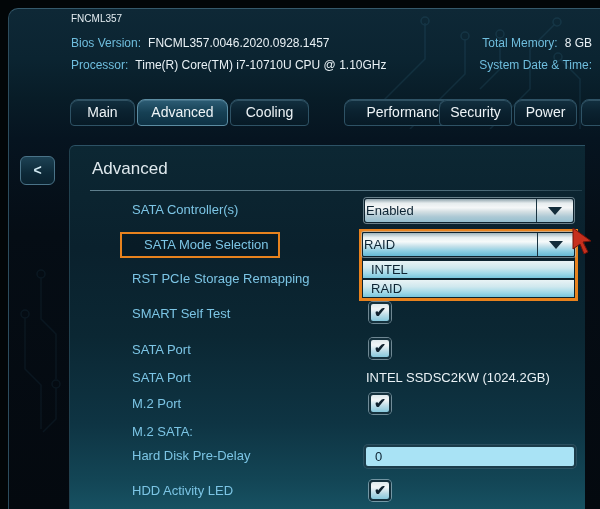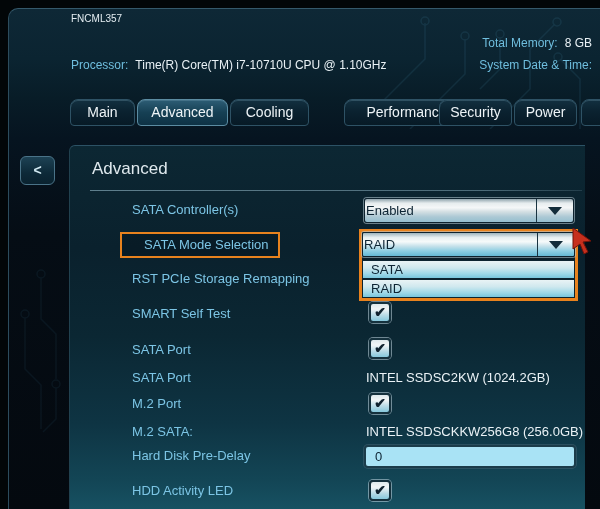--- a/index.html
+++ b/index.html
@@ -129,20 +129,24 @@
         <circle cx="30" cy="15" r="4"></circle>
           <path d="M30 19 L30 60 L45 75 L45 120"></path>
         <circle cx="14" cy="55" r="4"></circle>
           <path d="M14 59 L14 110 L30 126 L30 170"></path>
         <circle cx="45" cy="125" r="4"></circle>
           <path d="M45 129 L45 160 L32 173"></path>
       </g>
     </svg>
 
     <div class="hdr-title">FNCML357</div>
+    <div class="hdr-row hr-bios">
+      <span class="hdr-label">Bios Version:</span>
+      <span class="hdr-value">FNCML357.0046.2020.0928.1457</span>
+    </div>
     <div class="hdr-row hr-proc">
       <span class="hdr-label">Processor:</span>
       <span class="hdr-value">Time(R) Core(TM) i7-10710U CPU @ 1.10GHz</span>
     </div>
     <div class="hdr-row hr-mem">
       <span class="hdr-label">Total Memory:</span>
       <span class="hdr-value">8 GB</span>
     </div>
     <div class="hdr-row hr-date">
       <span class="hdr-label">System Date &amp; Time:</span>
@@ -172,21 +176,21 @@
 
       <div class="hl-label" style="top:86px">SATA Mode Selection</div>
       <div class="select-wrap">
         <div class="dropdown">
           <div class="dd-face">RAID</div>
           <div class="dd-btn">
             <div class="tri"></div>
           </div>
         </div>
         <div class="option-list">
-          <div class="option">SATA</div>
+          <div class="option">INTEL</div>
           <div class="option">RAID</div>
         </div>
       </div>
 
       <div class="row-label" style="top:125px">RST PCIe Storage Remapping</div>
 
       <div class="row-label" style="top:160px">SMART Self Test</div>
       <div class="checkbox" style="top:156px">
         <span class="check">✔</span>
       </div>
@@ -198,21 +202,20 @@
 
       <div class="row-label" style="top:224px">SATA Port</div>
       <div class="row-value" style="top:224px">INTEL SSDSC2KW (1024.2GB)</div>
 
       <div class="row-label" style="top:250px">M.2 Port</div>
       <div class="checkbox" style="top:247px">
         <span class="check">✔</span>
       </div>
 
       <div class="row-label" style="top:278px">M.2 SATA:</div>
-      <div class="row-value" style="top:278px">INTEL SSDSCKKW256G8 (256.0GB)</div>
 
       <div class="row-label" style="top:302px">Hard Disk Pre-Delay</div>
       <input class="text-input" style="top: 299px;" value="0">
 
       <div class="row-label" style="top:337px">HDD Activity LED</div>
       <div class="checkbox" style="top:334px">
         <span class="check">✔</span>
       </div>
     </div>
   </div>

